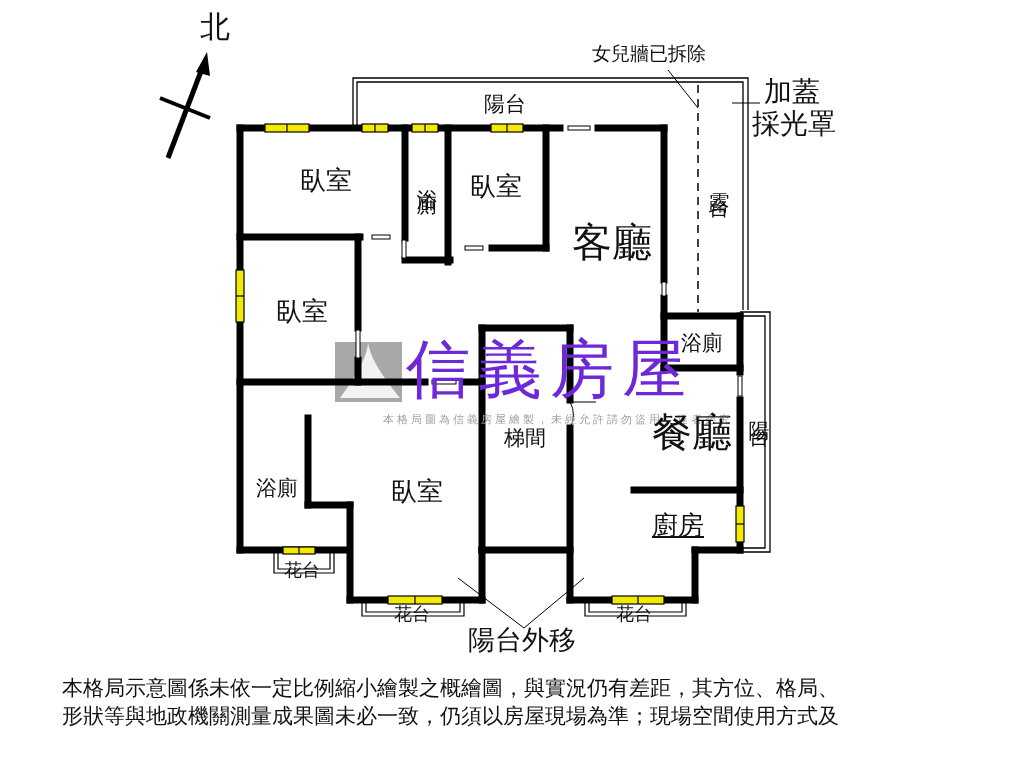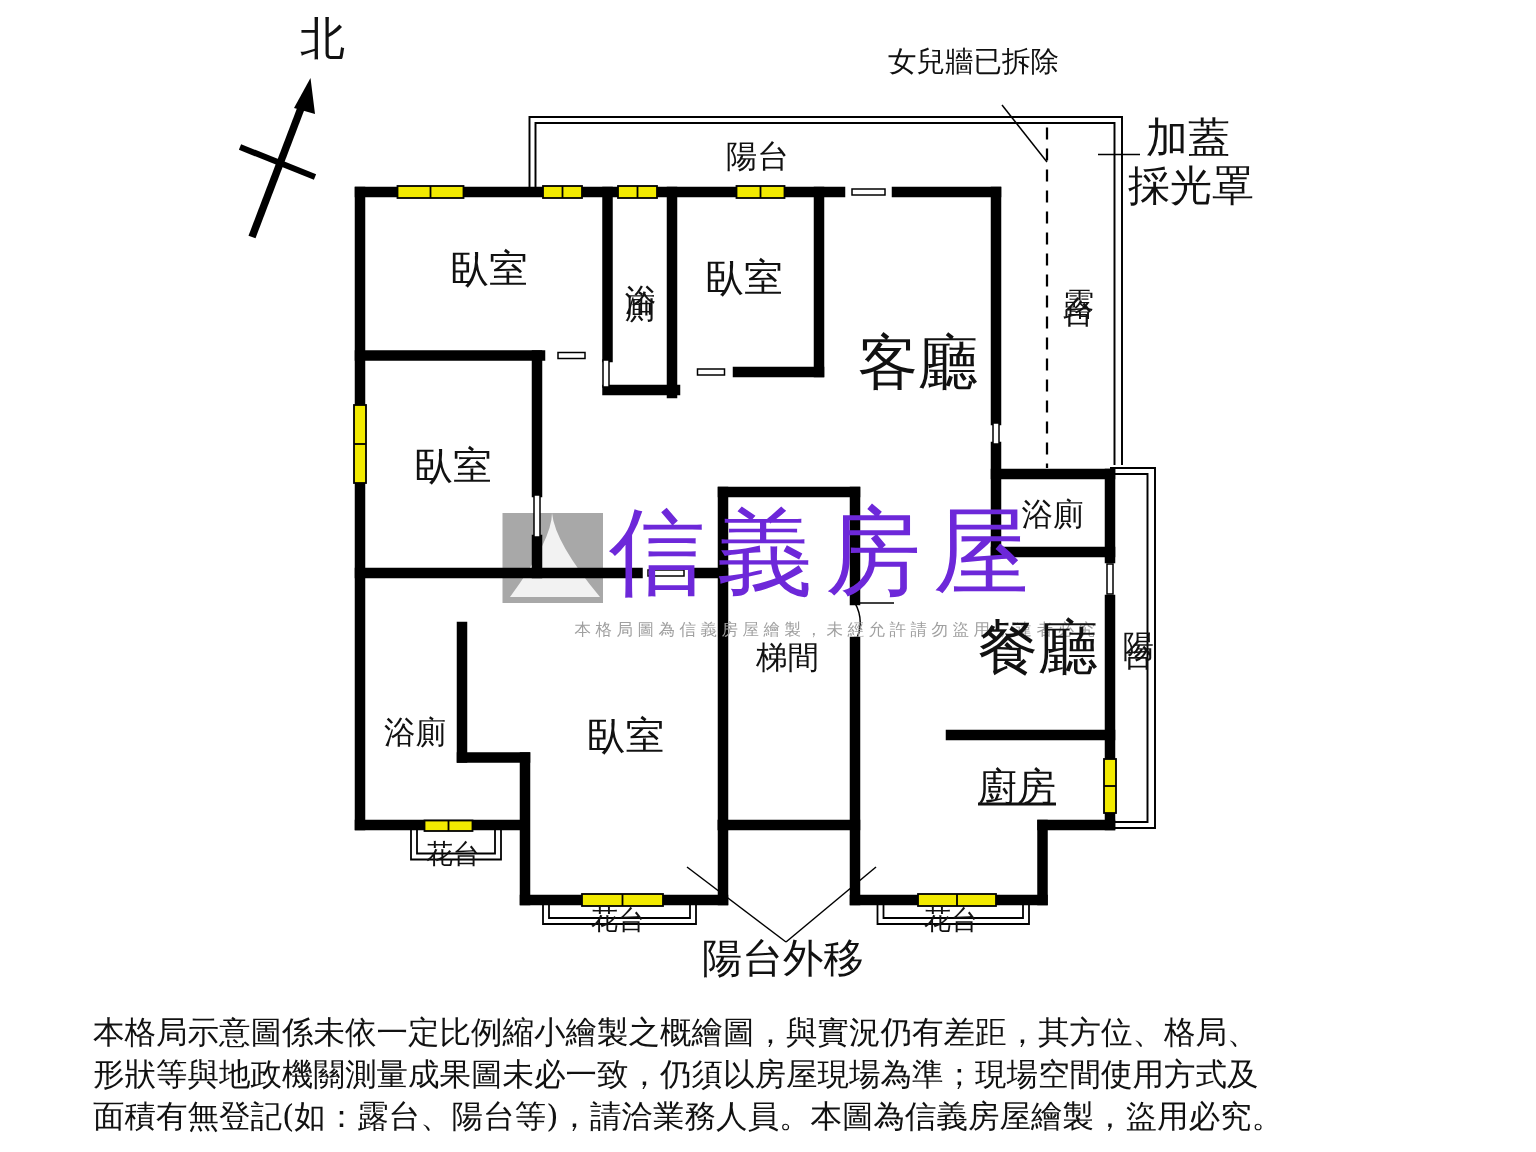--- a/index.html
+++ b/index.html
@@ -143,21 +143,21 @@
   <g stroke="#000" stroke-width="1">
     <line x1="458" y1="578" x2="524" y2="628"></line>
     <line x1="584" y1="578" x2="524" y2="628"></line>
   </g>
 </svg>
 
 <div class="wm-big">信義房屋</div>
 <div class="wm-small">本格局圖為信義房屋繪製，未經允許請勿盜用，違者必究</div>
 
 <div class="lbl" style="left:200px;top:12px;font-size:30px;">北</div>
-<div class="lbl" style="left:592px;top:32px;font-size:19px;">女兒牆已拆除</div>
+<div class="lbl" style="left:592px;top:44px;font-size:19px;">女兒牆已拆除</div>
 <div class="lbl" style="left:764px;top:78px;font-size:28px;">加蓋</div>
 <div class="lbl" style="left:752px;top:110px;font-size:28px;">採光罩</div>
 <div class="lbl" style="left:468px;top:626px;font-size:27px;">陽台外移</div>
 
 <div class="lbl room-sm" style="left:484px;top:94px;">陽台</div>
 <div class="lbl room-md" style="left:300px;top:167px;">臥室</div>
 <div class="lbl room-sm vert" style="left:416px;top:172px;">浴廁</div>
 <div class="lbl room-md" style="left:470px;top:173px;">臥室</div>
 <div class="lbl room-lg" style="left:572px;top:222px;">客廳</div>
 <div class="lbl room-sm vert" style="left:708px;top:176px;">露台</div>
@@ -169,14 +169,13 @@
 <div class="lbl room-sm" style="left:256px;top:478px;">浴廁</div>
 <div class="lbl room-md" style="left:391px;top:478px;">臥室</div>
 <div class="lbl room-md" style="left:652px;top:512px;text-decoration:underline;">廚房</div>
 <div class="lbl" style="left:284px;top:561px;font-size:18px;">花台</div>
 <div class="lbl" style="left:394px;top:605px;font-size:18px;">花台</div>
 <div class="lbl" style="left:616px;top:605px;font-size:18px;">花台</div>
 
 <div class="disclaimer">
   <div>本格局示意圖係未依一定比例縮小繪製之概繪圖，與實況仍有差距，其方位、格局、</div>
   <div>形狀等與地政機關測量成果圖未必一致，仍須以房屋現場為準；現場空間使用方式及</div>
-  <div>面積有無登記(如：露台、陽台等)，請洽業務人員。本圖為信義房屋繪製，盜用必究。</div>
 </div>
 
 </body></html>

